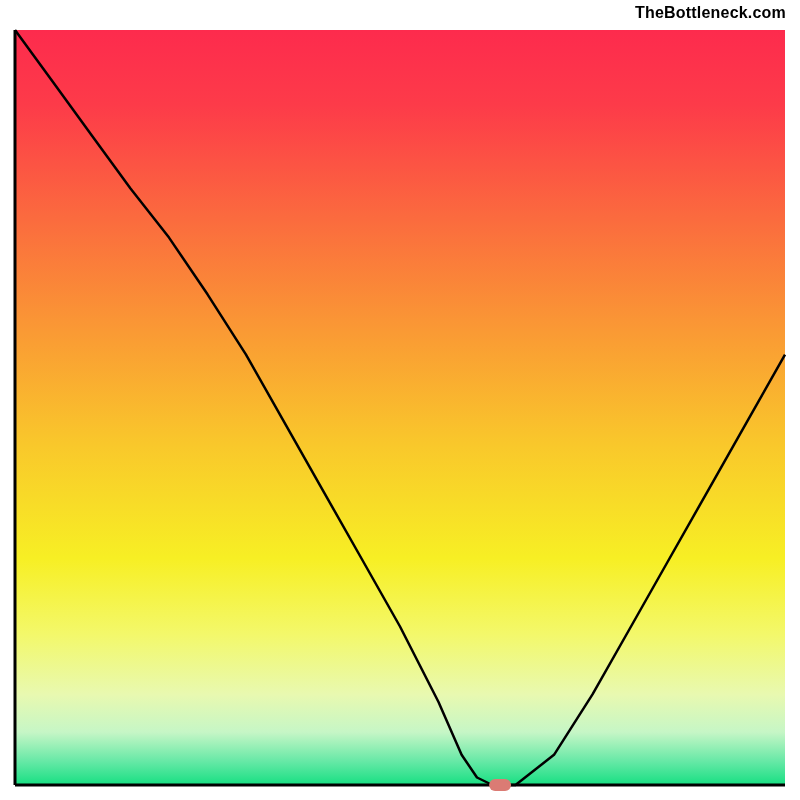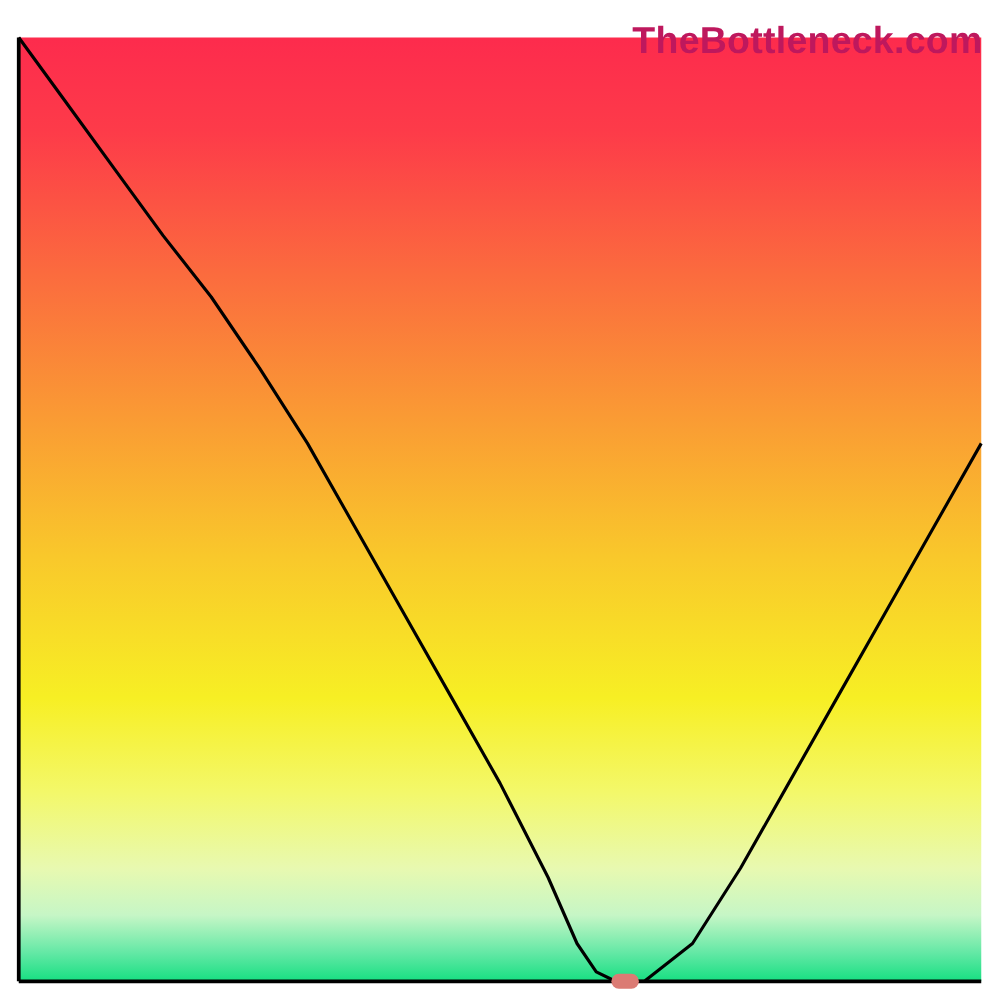--- a/index.html
+++ b/index.html
@@ -10,25 +10,25 @@
     background: #ffffff;
     font-family: Arial, Helvetica, sans-serif;
   }
   .chart-container {
     position: relative;
     width: 800px;
     height: 800px;
   }
   .watermark {
     position: absolute;
-    top: 16px;
+    top: 4px;
     right: 14px;
-    font-size: 30px;
+    font-size: 16px;
     font-weight: bold;
-    color: #be185d;
+    color: #000000;
     letter-spacing: 0.2px;
     z-index: 10;
   }
   svg.plot {
     position: absolute;
     left: 0;
     top: 0;
   }
 </style>
 </head>

